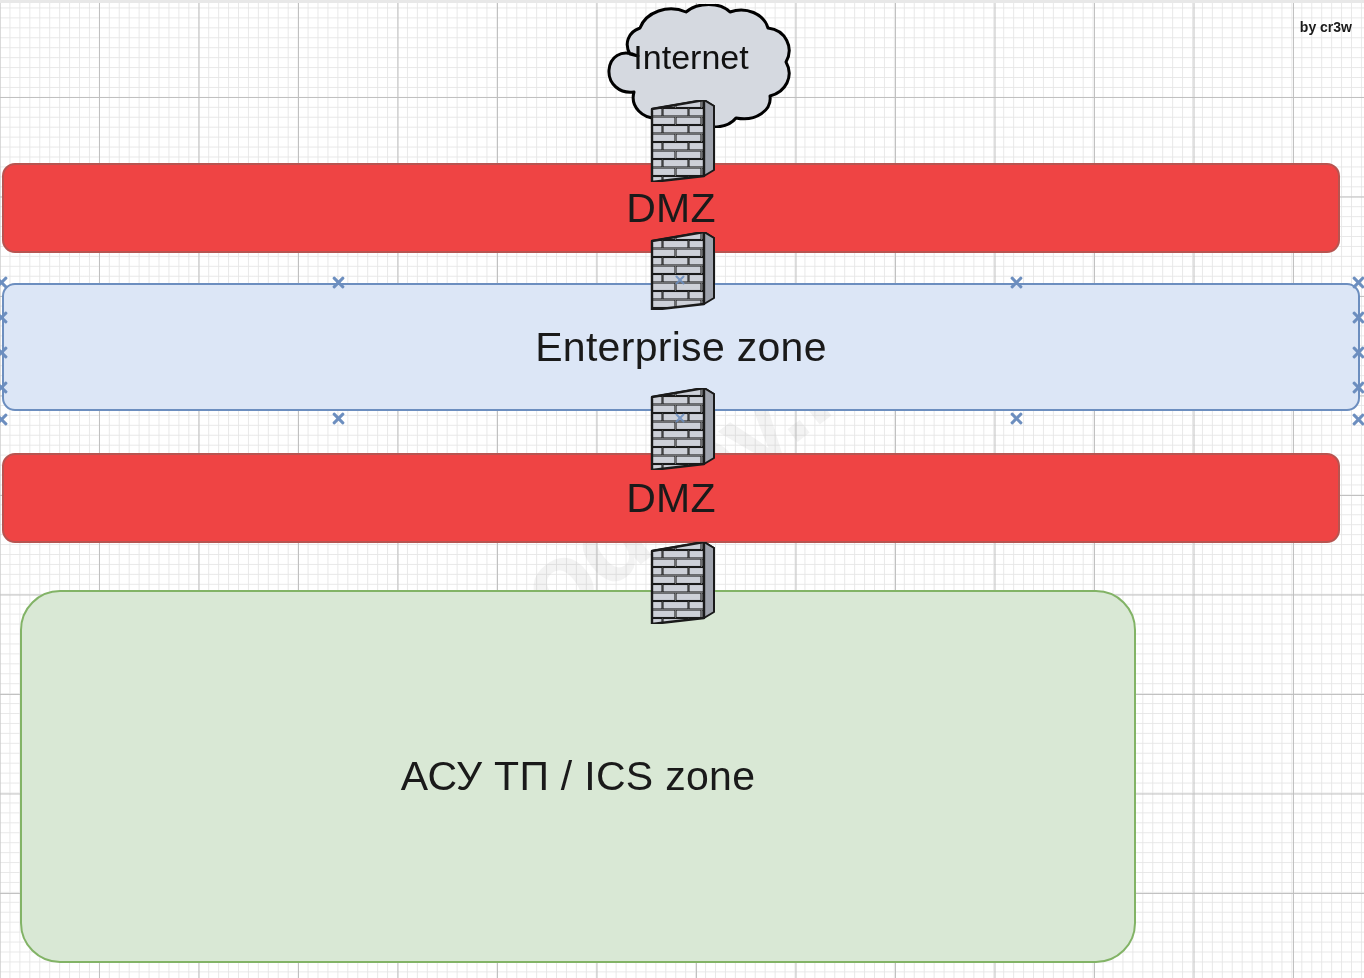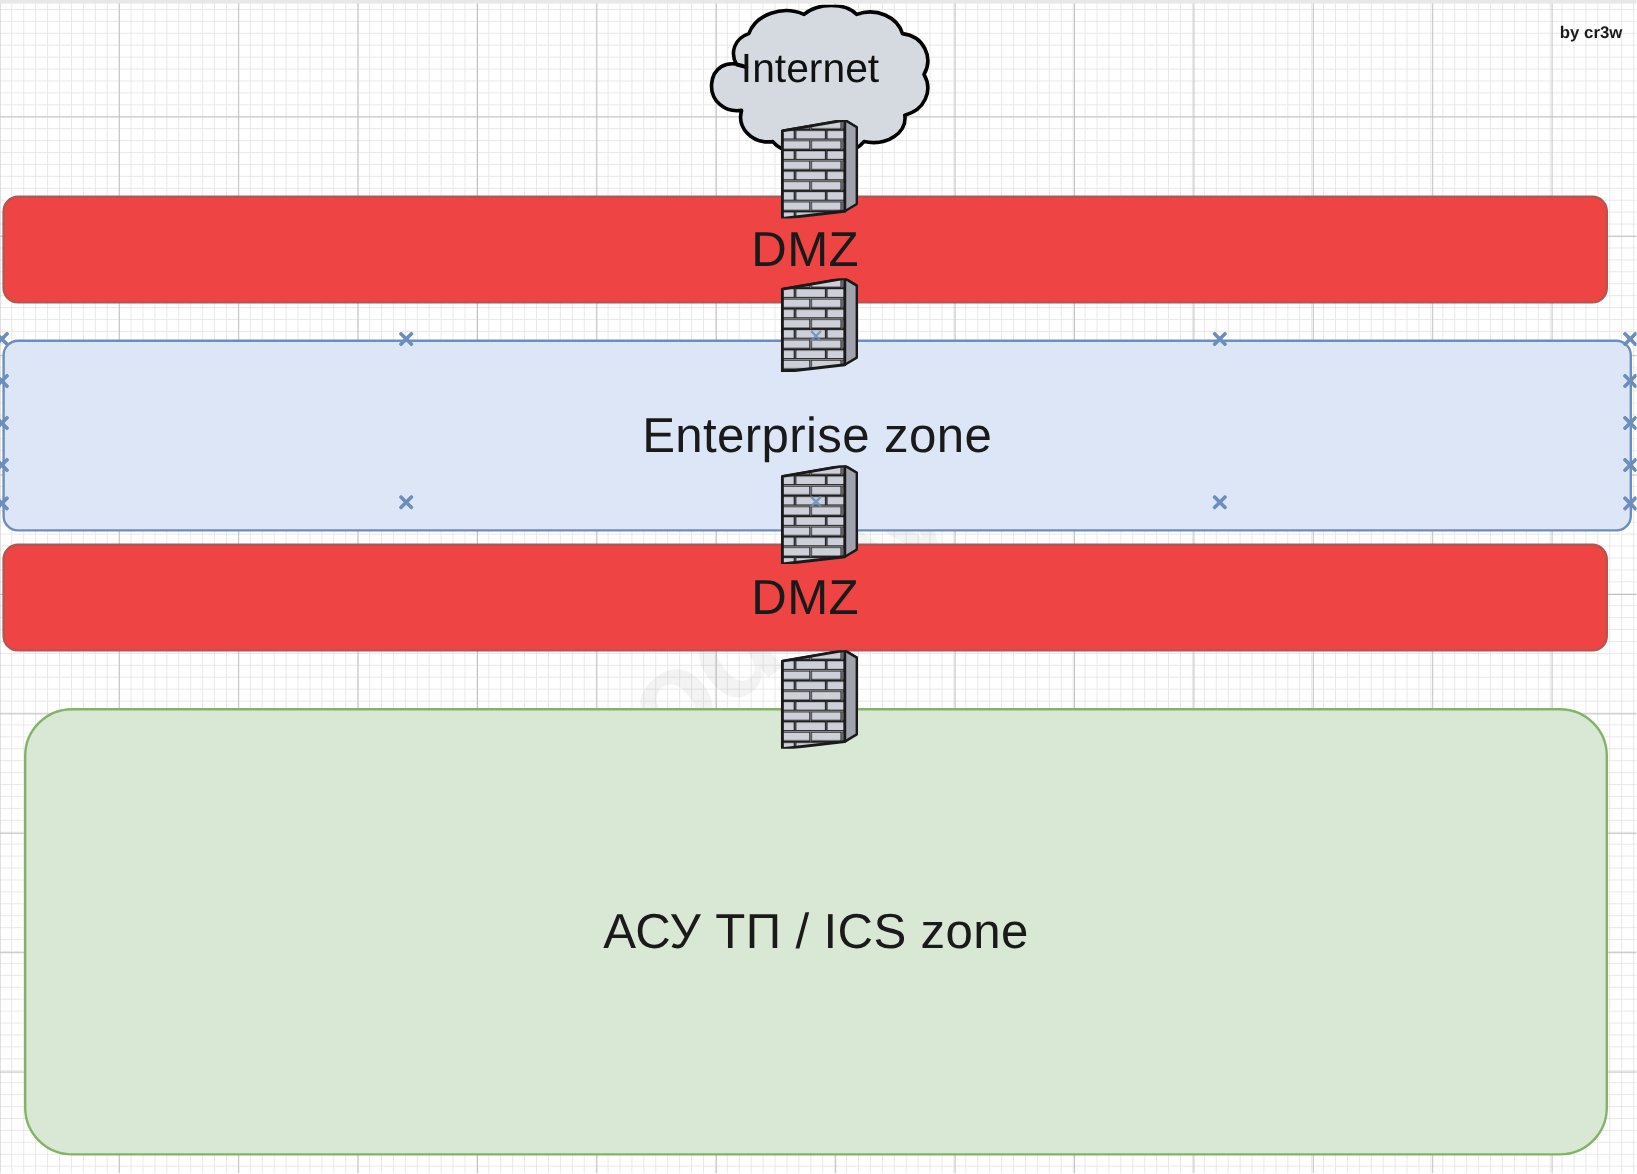--- a/index.html
+++ b/index.html
@@ -122,21 +122,21 @@
   .xmark::before { transform: rotate(45deg); }
   .xmark::after  { transform: rotate(-45deg); }
   .xmark.small { width: 12px; height: 12px; opacity: 0.85; }
   .xmark.small::before, .xmark.small::after { width: 12px; height: 2px; top: 5px; }
 
   
   .firewall { position: absolute; }
   .firewall svg { display: block; }
 
   
-  #cloud { position: absolute; left: 564px; top: 4px; width: 222px; height: 124px; }
+  #cloud { position: absolute; left: 580px; top: 4px; width: 222px; height: 124px; }
   #cloud svg { display: block; }
   #cloud-label {
     position: absolute;
     left: 0; top: 0;
     width: 222px; height: 124px;
     display: flex;
     align-items: center;
     justify-content: center;
     font-size: 34px;
     color: #111111;
@@ -156,29 +156,29 @@
   <div id="watermark">
     <span>codeby.net</span>
   </div>
 
   <div id="credit">by cr3w</div>
 
   <div class="zone zone-dmz" style="left:2px; top:163px; width:1338px; height:90px;">
     <span class="zone-label">DMZ</span>
   </div>
 
-  <div class="zone zone-enterprise" style="left:2px; top:283px; width:1358px; height:160px;">
+  <div class="zone zone-enterprise" style="left:2px; top:283px; width:1358px; height:128px;">
     <span class="zone-label">Enterprise zone</span>
   </div>
 
   <div class="zone zone-dmz" style="left:2px; top:453px; width:1338px; height:90px;">
     <span class="zone-label">DMZ</span>
   </div>
 
-  <div class="zone zone-ics" style="left:20px; top:590px; width:1320px; height:373px;">
+  <div class="zone zone-ics" style="left:20px; top:590px; width:1116px; height:373px;">
     <span class="zone-label">АСУ ТП / ICS zone</span>
   </div>
 
   <div class="xmark" style="left:331px; top:275px;"></div>
   <div class="xmark" style="left:1009px; top:275px;"></div>
   <div class="xmark" style="left:331px; top:411px;"></div>
   <div class="xmark" style="left:1009px; top:411px;"></div>
   <div class="xmark" style="left:-6px; top:275px;"></div>
   <div class="xmark" style="left:-6px; top:310px;"></div>
   <div class="xmark" style="left:-6px; top:345px;"></div>

